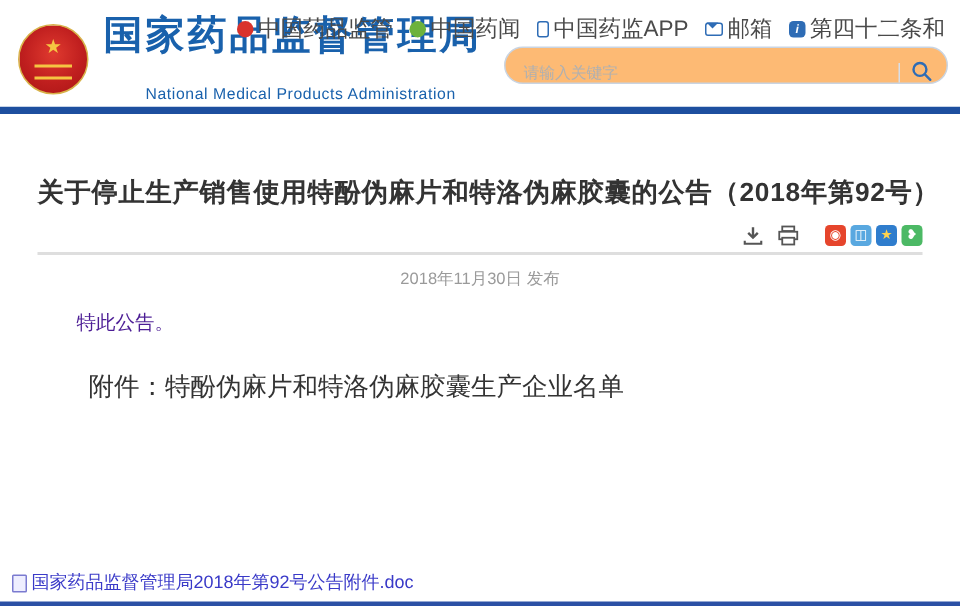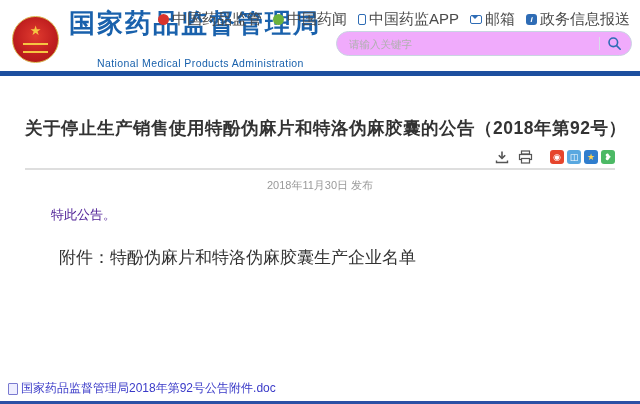--- a/index.html
+++ b/index.html
@@ -32,22 +32,22 @@
   .ico-green { background:#6cb23c; border-radius:50%; }
   .ico-phone { background:#fff; border:1.5px solid #2e6cb5; border-radius:2px; width:8px; height:11px; }
   .ico-mail  { background:#fff; border:1.5px solid #2e6cb5; border-radius:2px; width:12px; height:9px; position:relative; }
   .ico-mail::after { content:""; position:absolute; left:0; top:-1px; width:0; height:0;
     border-left:4.5px solid transparent; border-right:4.5px solid transparent; border-top:4px solid #2e6cb5; }
   .ico-report { background:#2e6cb5; }
   .ico-report::after { content:"i"; color:#fff; font-size:8px; font-weight:bold;
     position:absolute; left:0; right:0; top:0.5px; text-align:center; font-style:italic; }
   
   .search-box { position:absolute; right:8px; top:31px; width:296px; height:25px;
-    border:1px solid #c9d4e2; border-radius:13px; background:#f0abfc;
-    display:flex; align-items:center; padding:0 8px 0 12px; }
+    border:1px solid #c9d4e2; border-radius:13px; background:#fdba74;
+    display:flex; align-items:flex-end; padding:0 8px 0 12px; }
   .search-input { flex:1; border:none; outline:none; font-size:10.5px; color:#333;
     background:transparent; font-family:inherit; }
   .search-input::placeholder { color:#b0b0b0; }
   .search-sep { width:1px; height:13px; background:#d7dee8; margin-right:7px; }
   .search-btn { width:16px; height:16px; cursor:pointer; display:flex; align-items:center; }
   
   .blue-bar { height:5px; background:#1d4f9f; width:640px; }
   
   .content { padding:0 25px; }
   .article-title { margin-top:40px; font-size:17.5px; font-weight:bold; color:#333;
@@ -101,21 +101,21 @@
     <span class="nav-item">
       <span class="nav-ico ico-phone"></span>
       <span>中国药监APP</span>
     </span>
     <span class="nav-item">
       <span class="nav-ico ico-mail"></span>
       <span>邮箱</span>
     </span>
     <span class="nav-item">
       <span class="nav-ico ico-report"></span>
-      <span>政务信息报送</span>
+      <span>第四十二条和</span>
     </span>
   </div>
 
   <div class="search-box">
     <input class="search-input" type="text" placeholder="请输入关键字" style="">
     <span class="search-sep"></span>
     <span class="search-btn">
       <svg width="15" height="15" viewBox="0 0 15 15">
         <circle cx="6.3" cy="6.3" r="4.3" fill="none" stroke="#2e6cb5" stroke-width="1.6"></circle>
         <line x1="9.6" y1="9.6" x2="13.2" y2="13.2" stroke="#2e6cb5" stroke-width="1.6" stroke-linecap="round"></line>

